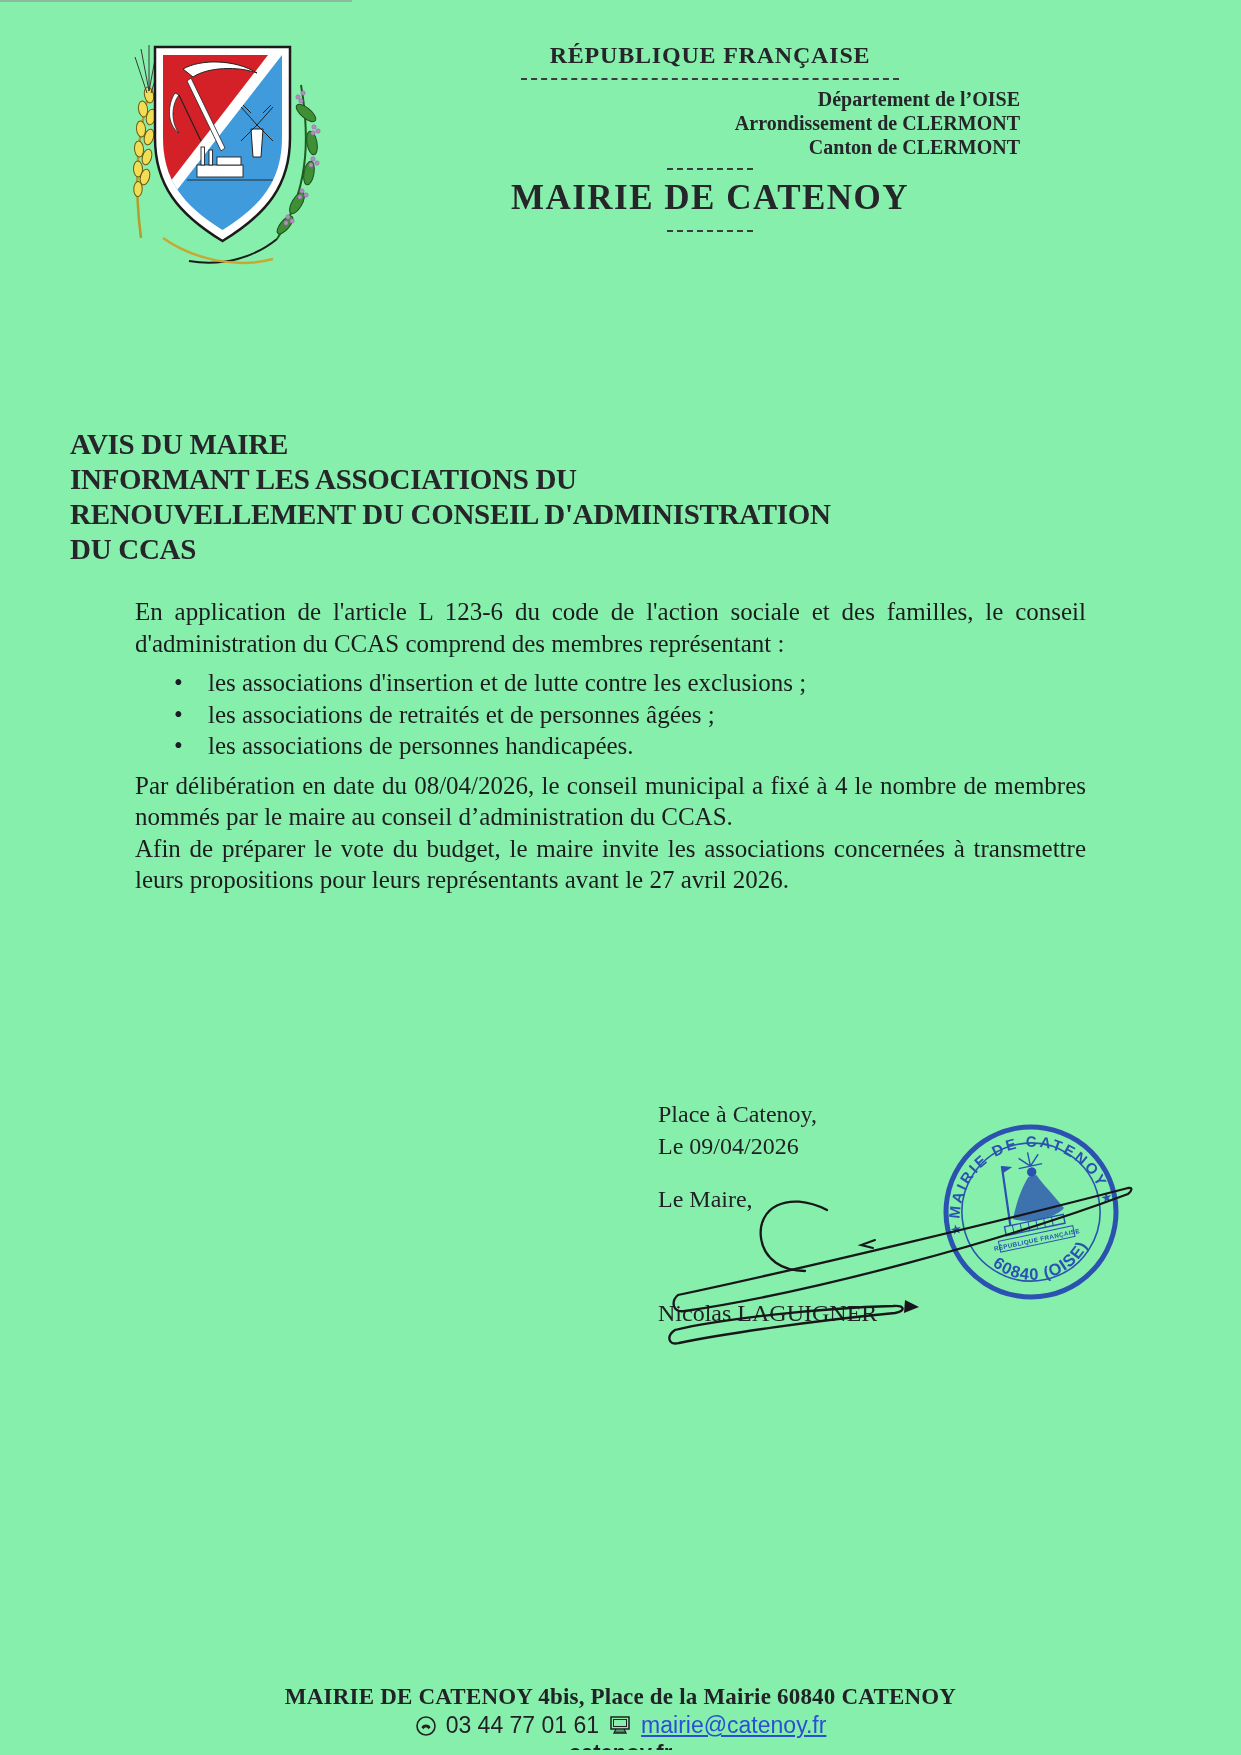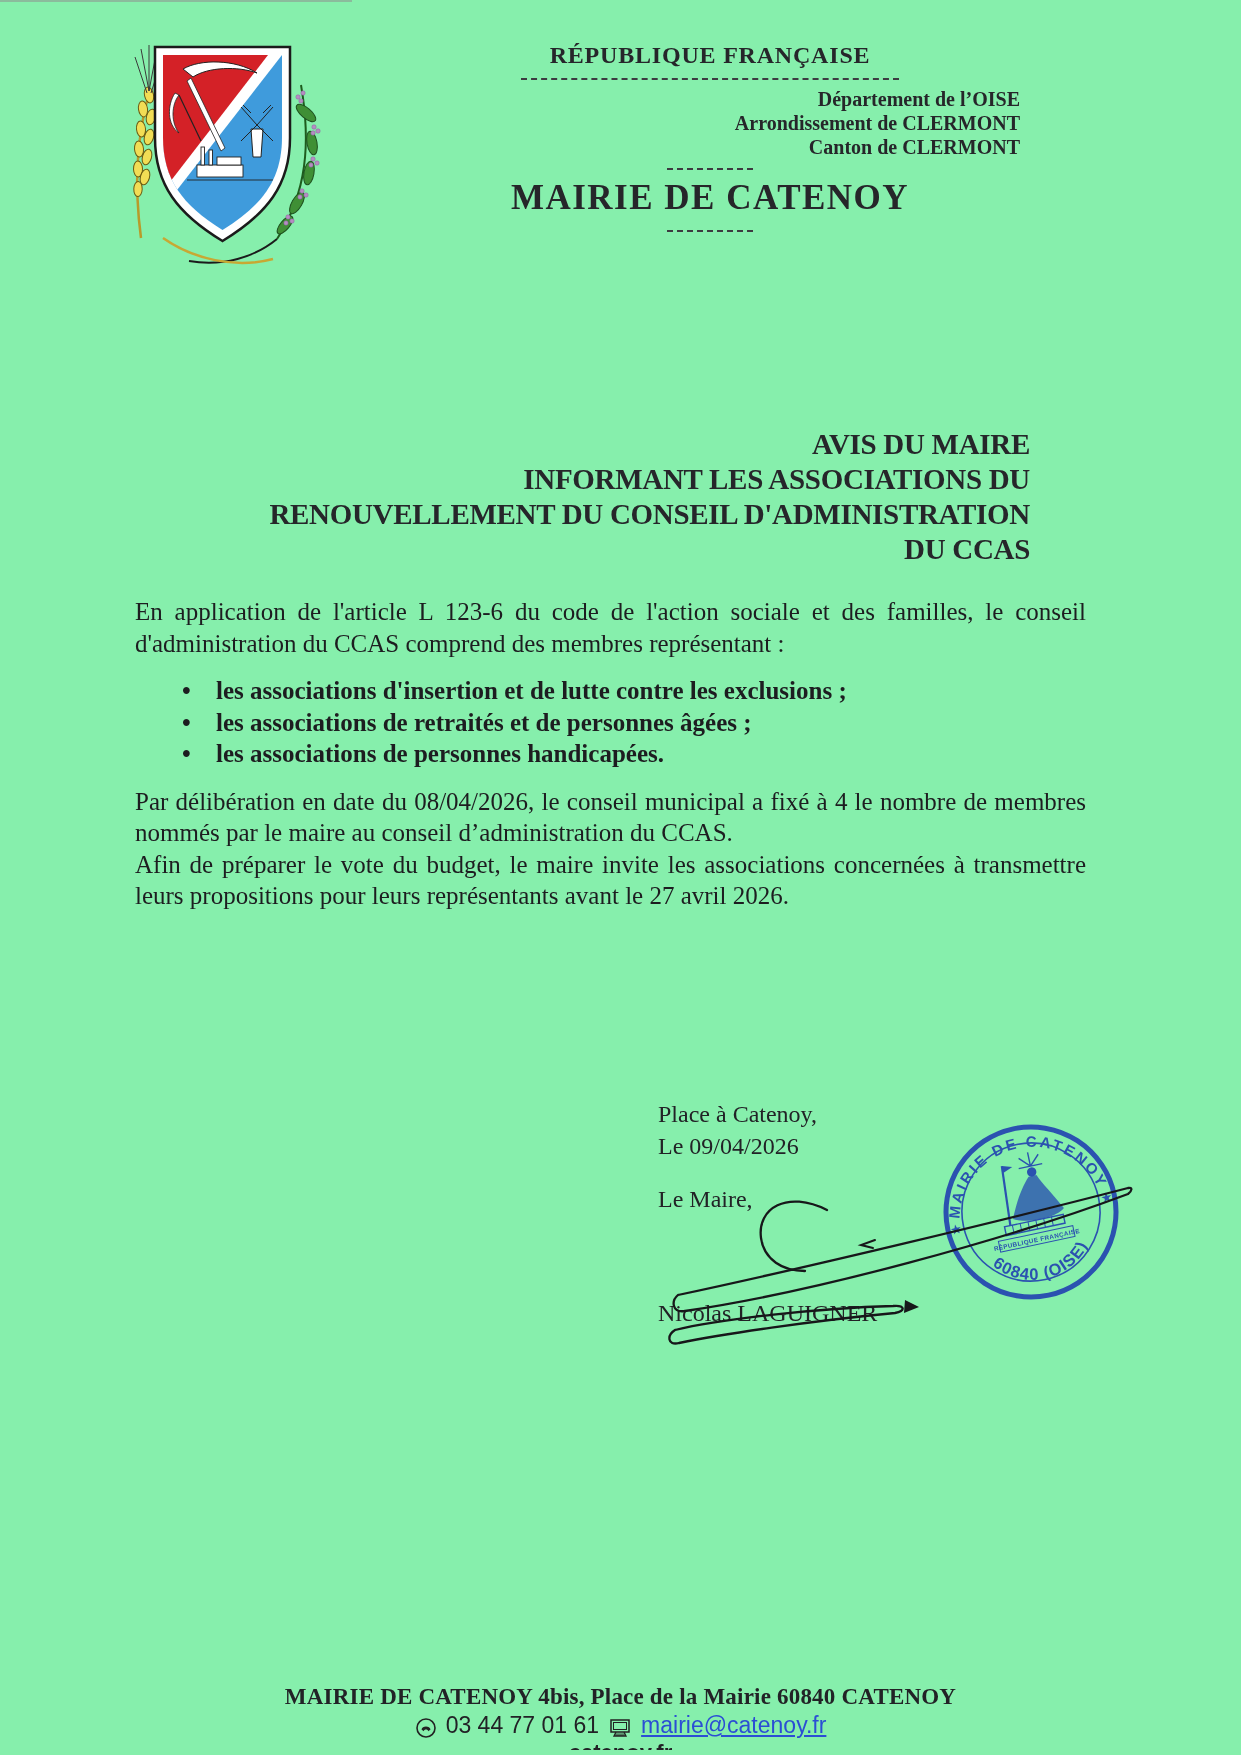--- a/index.html
+++ b/index.html
@@ -11,38 +11,38 @@
   .abs{position:absolute;}
   
   .header{left:400px;top:42px;width:620px;text-align:center;color:#26262a;}
   .hdr-republique{font-weight:bold;font-size:24px;letter-spacing:.8px;}
   .divider{border-top:2px dashed #3c3c40;height:0;margin:9px auto 7px auto;}
   .divider.long{width:378px;}
   .divider.short{width:86px;}
   .hdr-line{font-weight:bold;font-size:20px;line-height:24px;text-align:right;}
   .hdr-mairie{font-weight:bold;font-size:35px;letter-spacing:1.5px;margin-top:8px;}
   
-  .title{left:70px;top:427px;width:960px;text-align:right;
+  .title{left:70px;top:427px;width:960px;text-align:left;
          font-weight:bold;font-size:29px;line-height:35px;color:#26262a;letter-spacing:-.3px;}
   
   .body-text{left:135px;top:596px;width:951px;font-size:25px;line-height:31.5px;text-align:justify;}
   .body-text p{margin:0;}
-  .bullets{margin:16px;padding:0;list-style:none;font-weight:bold;}
+  .bullets{margin:8px;padding:0;list-style:none;}
   .bullets li{position:relative;padding-left:65px;text-align:left;}
   .bullets li::before{content:"•";position:absolute;left:31px;top:0;}
   
   .sig-block{left:658px;top:1098px;font-size:24px;line-height:32px;color:#222226;}
   .sig-role{left:658px;top:1186px;font-size:24px;color:#222226;}
   .sig-name{left:658px;top:1300px;font-size:24px;color:#222226;}
   .stamp{left:936px;top:1117px;z-index:1;}
   .signature-svg{left:575px;top:1068px;z-index:2;}
   
   .footer1{left:0;top:1684px;width:100%;text-align:center;
            font-weight:bold;font-size:23px;letter-spacing:.2px;color:#222226;}
-  .footer2{left:0;top:1712px;width:100%;display:flex;justify-content:center;align-items:flex-end;gap:9px;
+  .footer2{left:0;top:1712px;width:100%;display:flex;justify-content:center;align-items:center;gap:9px;
            font-family:"Liberation Sans", sans-serif;font-size:23px;color:#222226;}
   .email-link{color:#2b4ed4;text-decoration:underline;cursor:pointer;}
   .footer-clip{left:0;top:1740px;width:100%;height:10px;overflow:hidden;text-align:center;
                font-family:"Liberation Sans", sans-serif;font-weight:bold;font-size:22px;color:#222226;}
   .scan-line{left:0;top:0;width:352px;height:2px;background:#8f8f8f;opacity:.55;}
   .icon{display:inline-block;line-height:0;}
 </style>
 </head>
 <body>
 

